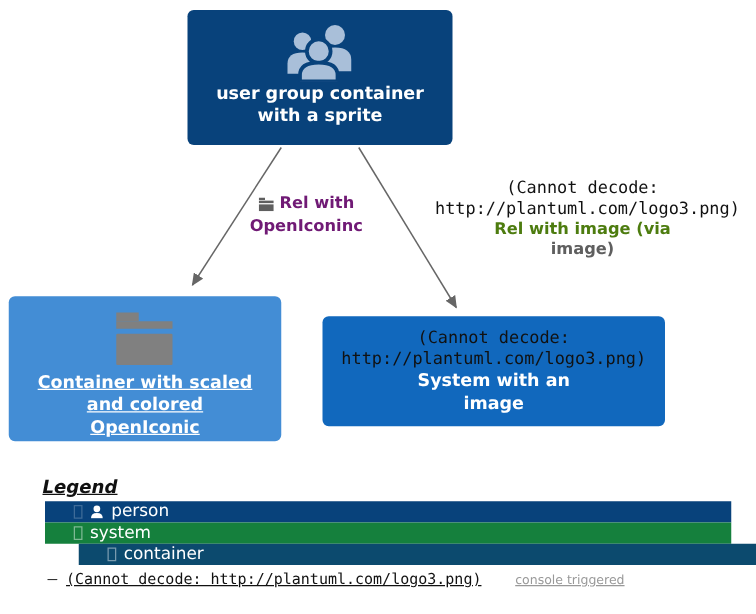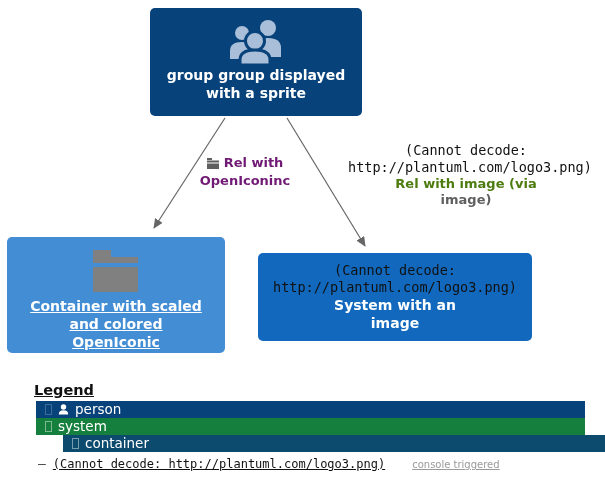--- a/index.html
+++ b/index.html
@@ -19,24 +19,24 @@
   .node-system{left:258px;top:253px;width:274px;height:88px;justify-content:center;padding:6px 4px;}
   .node-system .mono{font-size:13.5px;line-height:17px;}
   .sprite-wrap{height:48px;display:flex;align-items:center;justify-content:center;}
   .edge-label{position:absolute;text-align:center;font-weight:bold;font-size:13px;line-height:16px;}
   .edge-label-left{left:180px;top:155px;width:130px;}
   .edge-label-right{left:348px;top:142px;width:236px;}
   .edge-label-right .mono{font-size:13.5px;line-height:17px;display:block;}
   .edge-gray{display:block;}
   .rel-line1{display:inline-flex;align-items:center;gap:5px;justify-content:center;}
   .legend{position:absolute;left:28px;top:382px;width:557px;}
-  .legend-title{font-size:14.5px;font-weight:bold;color:#111;text-decoration:underline;margin:0 0 3px 6px;}
+  .legend-title{font-size:14.5px;font-weight:bold;color:#111;text-decoration:underline;margin:0 0 3px 6px;font-style:italic;}
   .legend-row{
     width:549px;margin-left:8px;height:17px;display:flex;align-items:center;
-    padding-left:9px;box-sizing:border-box;gap:6px;color:#fff;font-size:13.5px;line-height:17px;
+    padding-left:23px;box-sizing:border-box;gap:6px;color:#fff;font-size:13.5px;line-height:17px;
   }
   .tofu{display:inline-block;width:7px;height:11px;border:1px solid rgba(255,255,255,0.45);box-sizing:border-box;flex:0 0 auto;}
   .tofu-dark{border-color:rgba(255,255,255,0.22);}
   .legend-note{
     position:absolute;left:38px;top:456px;width:560px;display:flex;align-items:baseline;white-space:nowrap;
   }
   .legend-note .dash{font-family:"DejaVu Sans Mono", monospace;font-size:13px;color:#333;margin-right:7px;}
   .legend-note .mono{font-size:12px;text-decoration:underline;}
   .legend-note .gray{font-size:10px;margin-left:27px;text-decoration:underline;}
   .icon{display:inline-flex;flex:0 0 auto;}
@@ -64,21 +64,21 @@
         <path d="M5,40 L5,32 Q5,23 17,23 Q29,23 29,32 L29,40 Z"></path>
 
         <circle cx="43" cy="9" r="8"></circle>
         <path d="M30,38 L30,29 Q30,19 43,19 Q56,19 56,29 L56,38 Z"></path>
 
         <circle cx="30" cy="22" r="9.5" stroke="#08427B" stroke-width="3"></circle>
         <path d="M15,46 L15,41 Q15,31 30,31 Q45,31 45,41 L45,46 Z" stroke="#08427B" stroke-width="3"></path>
       </svg>
     </div>
     <div class="node-title">
-      <span style="display:block">group group displayed</span>
+      <span style="display:block">user group container</span>
       <span style="display:block">with a sprite</span>
     </div>
   </div>
 
   <div class="edge-label edge-label-left" style="color: #701a75;">
     <span class="rel-line1">
       <span class="icon">
         <svg width="12" height="11" viewBox="0 0 12 11" style="fill: rgb(95, 95, 95);">
           <path d="M0,0 L5,0 L5,2 L0,2 Z"></path>
           <rect x="0" y="2.5" width="12" height="2"></rect>

